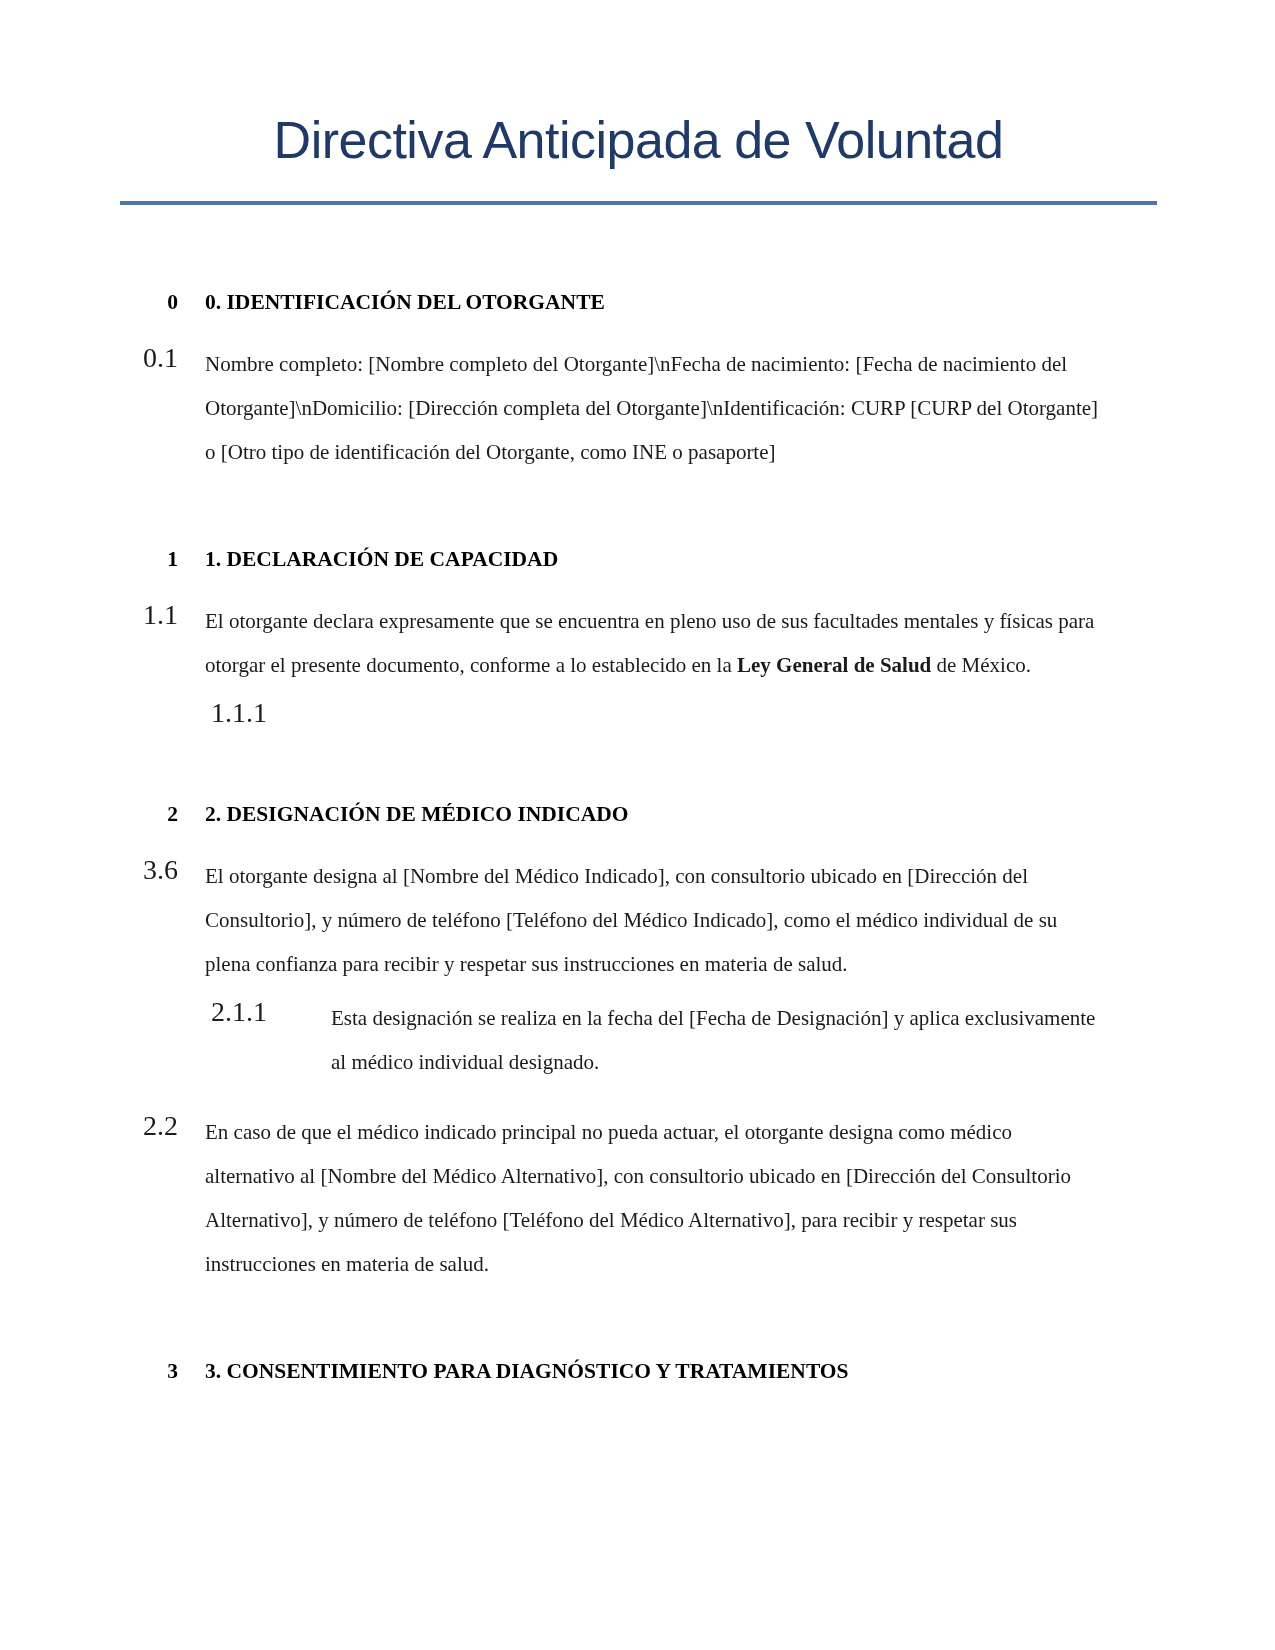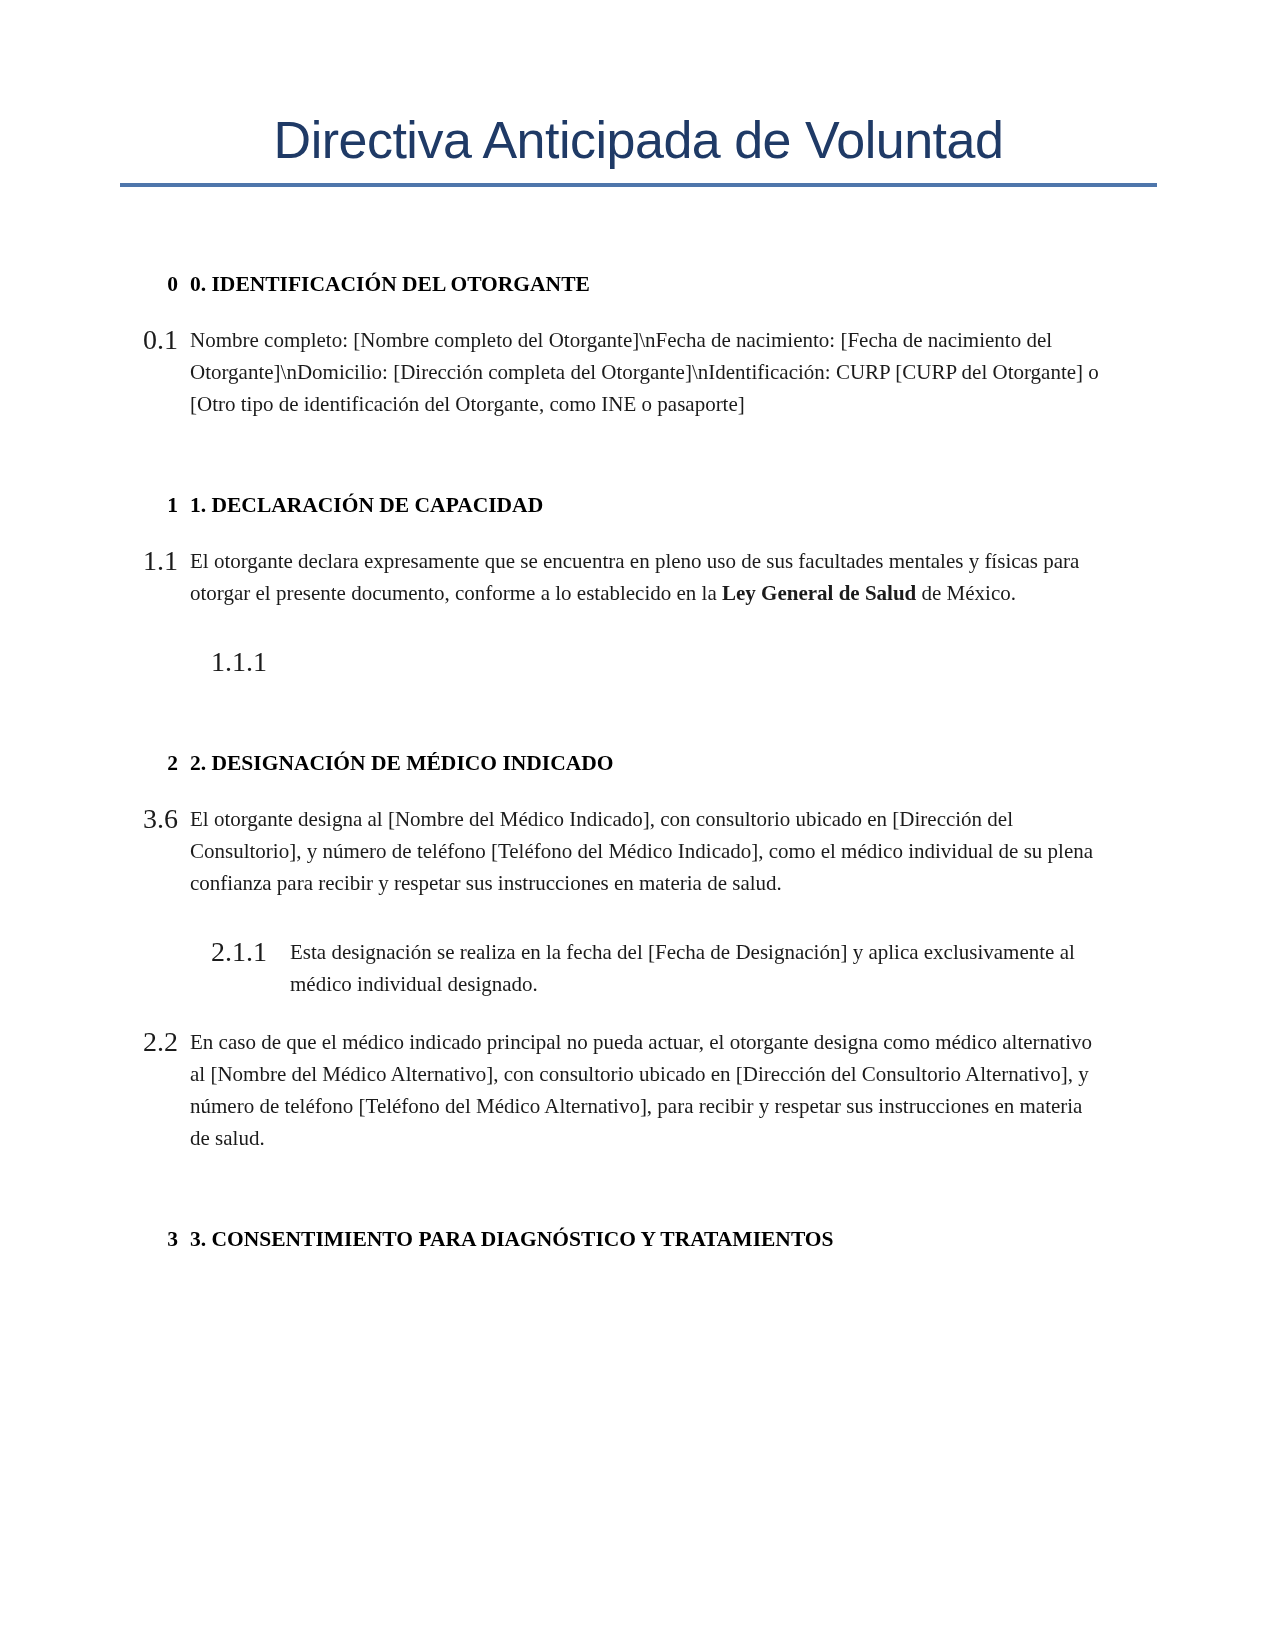--- a/index.html
+++ b/index.html
@@ -9,21 +9,21 @@
     font-family:"Liberation Serif", serif;
     color:var(--text-color, #1b1b1b);
     overflow:hidden;
   }
   .page {
     width:1275px; height:1650px;
     padding:112px 118px 0 120px;
     background:#ffffff;
   }
   header.title-block {
-    padding-bottom:14px;
+    padding-bottom:32px;
     border-bottom:4px solid var(--rule-color, #4e76ab);
   }
   h1.doc-title {
     font-family:"Liberation Sans", sans-serif;
     font-weight:400;
     font-size:52px;
     line-height:57px;
     letter-spacing:-0.5px;
     color:var(--title-color, #1f3a66);
     text-align:center;
@@ -32,35 +32,35 @@
   main.doc-body { margin-right:50px; }
   section { margin-top:72px; }
   section:first-of-type { margin-top:84px; }
   .row { display:flex; align-items:flex-start; }
   .row .num {
     flex:0 0 58px;
     text-align:right;
     font-size:28px;
     line-height:32px;
   }
-  .row .body { margin-left:12px; flex:1 1 auto; }
+  .row .body { margin-left:27px; flex:1 1 auto; }
   .heading-row .num,
   .heading-row h2 {
     font-weight:bold;
     font-size:21.5px;
     line-height:27px;
     color:#000000;
   }
   .heading-row .num { flex:0 0 58px; }
   .row.clause { margin-top:26px; }
   .row.clause p {
     font-size:21px;
-    line-height:32px;
+    line-height:44px;
   }
-  .row.sub { margin-top:37px; padding-left:85px; }
+  .row.sub { margin-top:10px; padding-left:85px;gap:41px; }
   .row.sub .num { flex:0 0 62px; }
   .row.sub .body { margin-left:23px; }
   .b { font-weight:bold; }
 </style>
 </head>
 <body style="--title-color: #1f3a66; --rule-color: #4e76ab; --text-color: #1b1b1b;">
 
 <div class="page">
   <header class="title-block">
     <h1 class="doc-title">Directiva Anticipada de Voluntad</h1>

